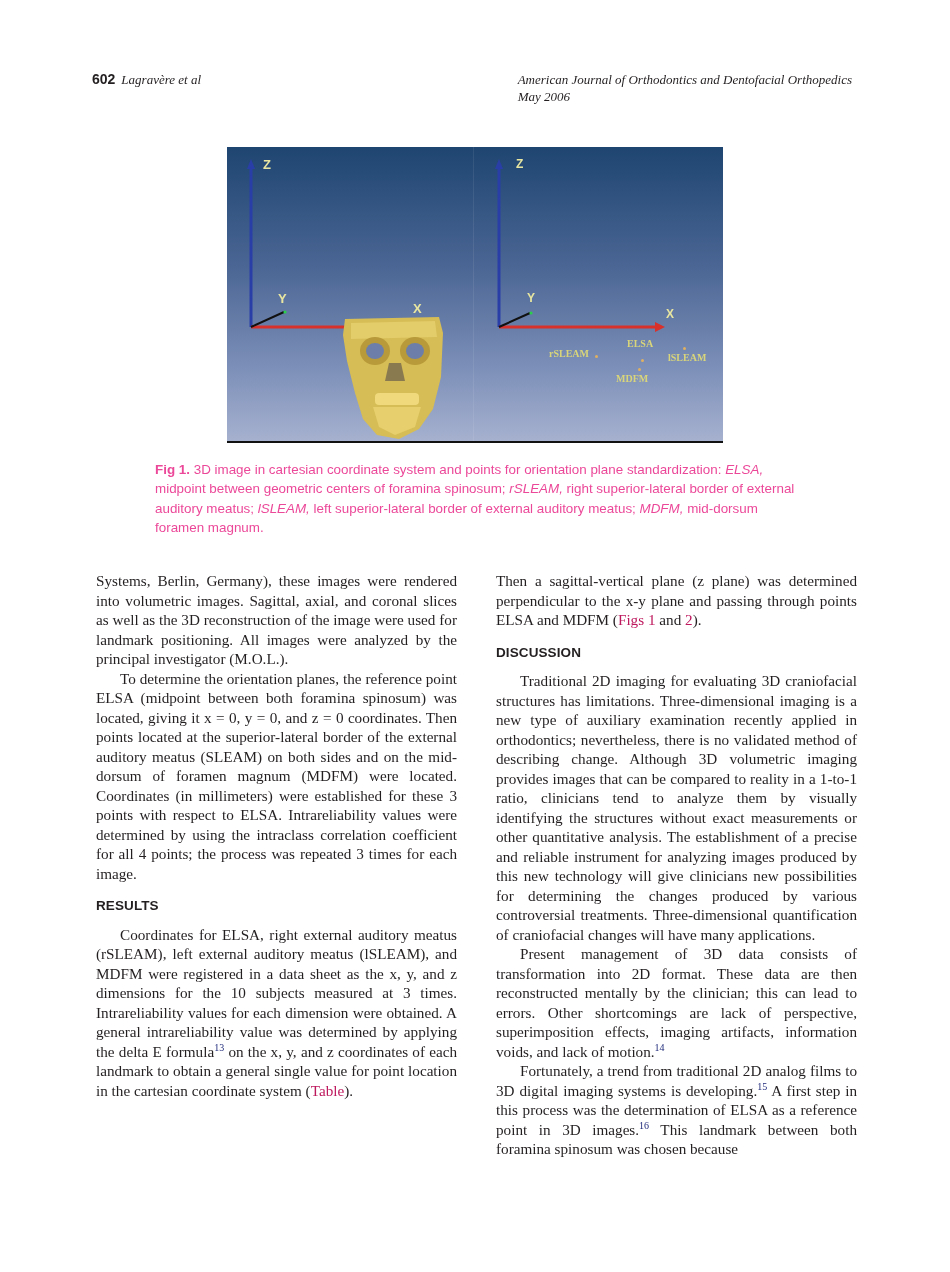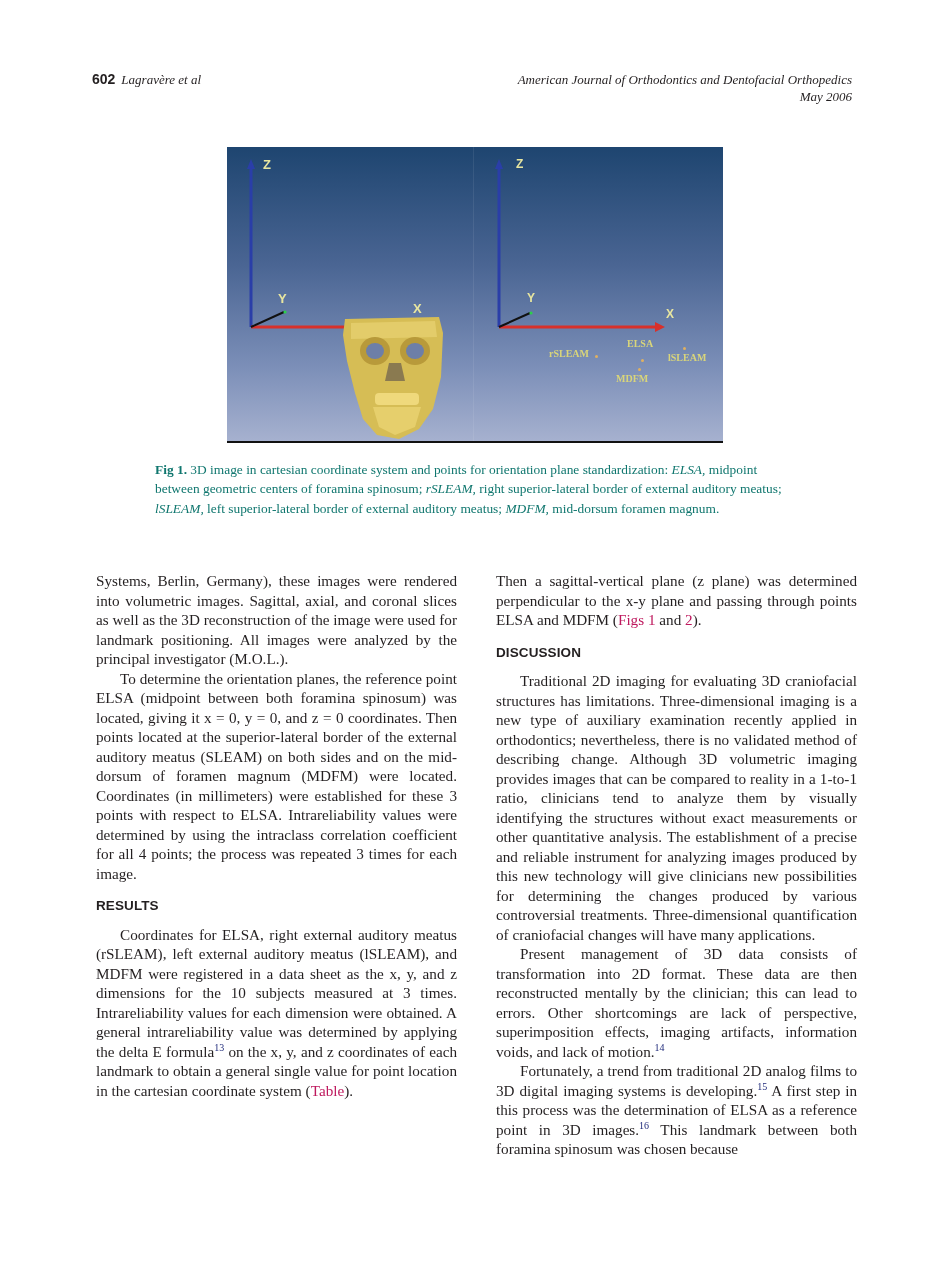--- a/index.html
+++ b/index.html
@@ -1,30 +1,30 @@
 <!DOCTYPE html>
 <html><head>
 <meta charset="utf-8">
 <style>
   html, body { margin: 0; padding: 0; background: #ffffff; }
   body { width: 950px; height: 1272px; position: relative; overflow: hidden; color: #231f20; }
   .header { position: absolute; top: 71px; left: 84px; width: 760px; font-family: "Liberation Serif", serif; font-size: 13px; margin-left: 8px; }
   .page-num { font-family: "Liberation Sans", sans-serif; font-weight: bold; font-size: 14px; }
   .author { font-style: italic; margin-left: 6px; }
-  .journal { position: absolute; right: 0; top: 0; text-align: right; font-style: italic; line-height: 17px; }
+  .journal { position: absolute; right: 0; top: 0; font-style: italic; line-height: 17px; }
 
   .figure { position: absolute; left: 227px; top: 147px; width: 496px; height: 294px;
     background: linear-gradient(to bottom, #1e4570 0%, #4a6593 40%, #7c8fb8 75%, #a6b1cf 100%);
     border-bottom: 2px solid #111; overflow: hidden; }
   .fig-divider { position: absolute; left: 246px; top: 0; width: 1px; height: 100%; background: rgba(255,255,255,0.08); }
   .axis-label { position: absolute; font-family: "Liberation Sans", sans-serif; font-weight: bold; color: #e8e6a0; font-size: 13px; }
   .pt-label { position: absolute; font-family: Liberation Serif, serif; font-weight: bold; color: #d9d57a; font-size: 10px; }
   .dot { position: absolute; width: 3px; height: 3px; border-radius: 50%; background: #e0b060; }
 
-  .caption { position: absolute; left: 155px; top: 460px; width: 650px; font-family: Liberation Serif, serif; font-size: 13.4px; line-height: 19.3px; color: #0f766e; }
+  .caption { position: absolute; left: 155px; top: 460px; width: 650px; font-family: Liberation Sans, sans-serif; font-size: 13.4px; line-height: 19.3px; color: #ec4899; }
   .caption b { font-weight: bold; }
   .caption i { font-style: italic; }
 
   .col { position: absolute; width: 361px; font-family: "Liberation Serif", serif; font-size: 15.2px; line-height: 19.5px; text-align: justify; color: #231f20; }
   .col p { margin: 0; text-indent: 0; }
   .col p.ind { text-indent: 24px; }
   .col h3 { font-family: "Liberation Sans", sans-serif; font-size: 13.5px; font-weight: bold; margin: 13px 0 9px 0; letter-spacing: 0.1px; }
   .left { left: 96px; top: 571px; }
   .right { left: 496px; top: 571px; }
   .link { color: #be185d; }

